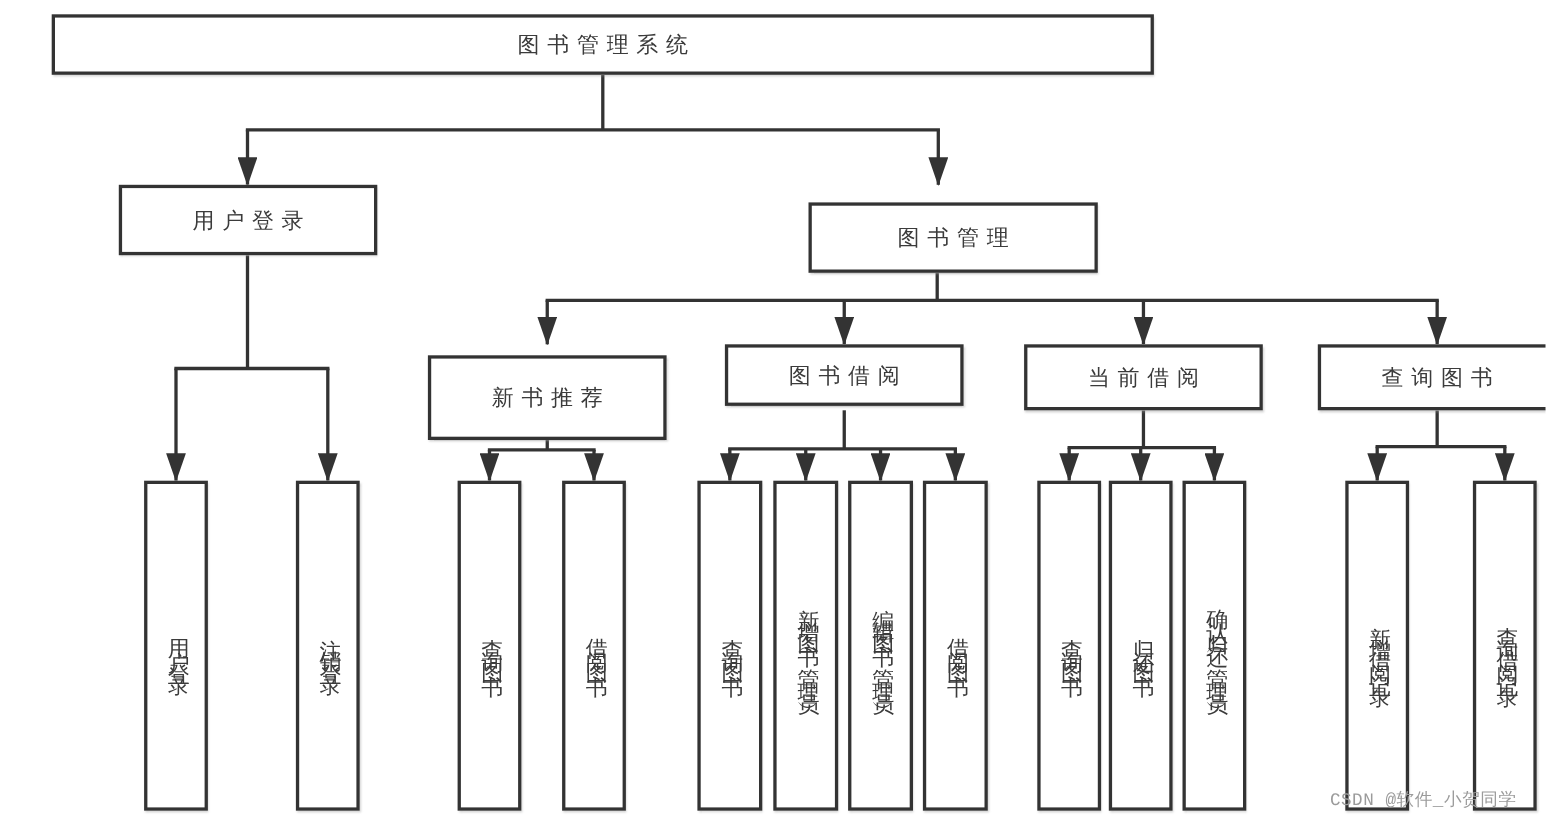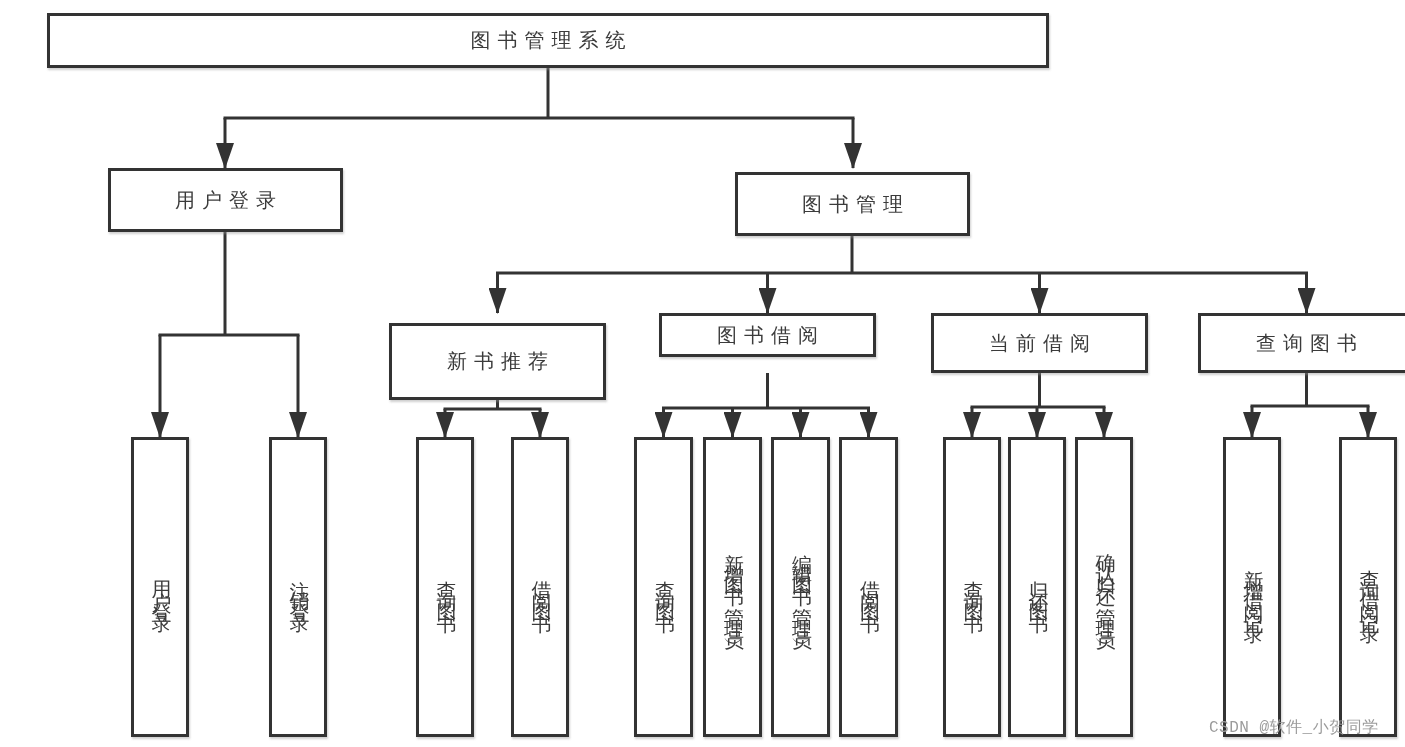--- a/index.html
+++ b/index.html
@@ -112,28 +112,28 @@
     <line x1="1342" y1="406" x2="1342" y2="437" marker-end="url(#arw)"></line>
   </svg>
 
   <div class="box" style="left:21px; top:13px; width:1002px; height:55px;">
     <span class="hlabel">图书管理系统</span>
   </div>
 
   <div class="box" style="left:82px; top:168px; width:235px; height:64px;">
     <span class="hlabel">用户登录</span>
   </div>
-  <div class="box" style="left:709px; top:172px; width:235px; height:64px;">
+  <div class="box" style="left:709px; top:184px; width:263px; height:64px;">
     <span class="hlabel">图书管理</span>
   </div>
 
   <div class="box" style="left:363px; top:323px; width:217px; height:77px;justify-content:center;">
     <span class="hlabel">新书推荐</span>
   </div>
-  <div class="box" style="left:633px; top:313px; width:217px; height:44px;">
+  <div class="box" style="left:633px; top:313px; width:217px; height:56px;">
     <span class="hlabel">图书借阅</span>
   </div>
   <div class="box" style="left:905px; top:313px; width:217px; height:60px;justify-content:center;">
     <span class="hlabel">当前借阅</span>
   </div>
   <div class="box" style="left:1172px; top:313px; width:217px; height:60px;">
     <span class="hlabel">查询图书</span>
   </div>
 
   <div class="box vbox" style="left:105px; top:437px; width:58px; height:300px;">

